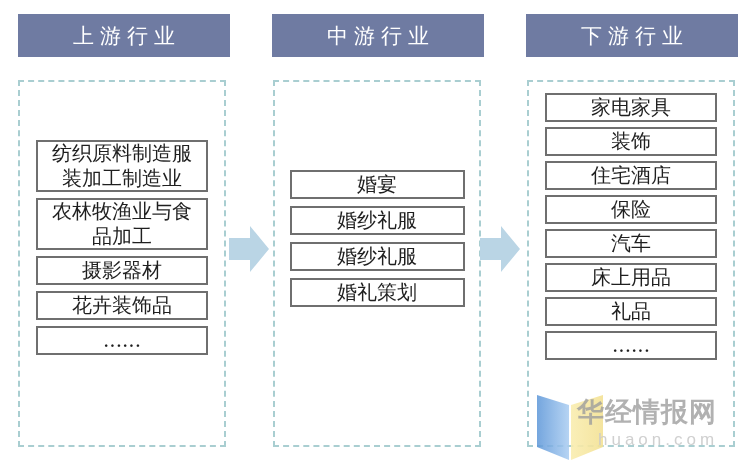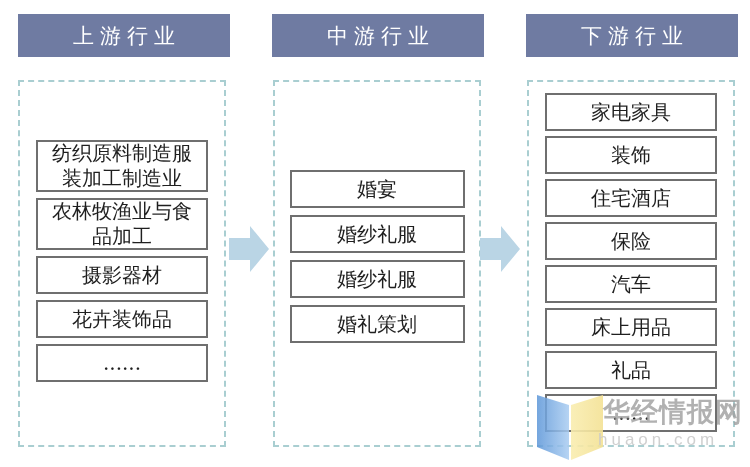--- a/index.html
+++ b/index.html
@@ -25,41 +25,41 @@
   .col-body{
     position:absolute;top:80px;width:208px;height:367px;
     border:2px dashed #A9CED1;box-sizing:border-box;
   }
   #body-1{left:18px;padding-top:58px;}
   #body-2{left:273px;padding-top:88px;}
   #body-3{left:527px;padding-top:11px;}
 
   
   .box{
-    box-sizing:border-box;width:172px;height:38px;
+    box-sizing:border-box;width:172px;height:29px;
     margin:0 auto 6px auto;background:#ffffff;
     border:2px solid #6F6F6F;
     display:flex;align-items:center;justify-content:center;
     text-align:center;font-size:20px;line-height:25px;color:#1F1F1F;
     padding:0 6px;
   }
   .box.tall{height:52px;}
   #body-2 .box{margin-bottom:7px;width:175px;}
   #body-3 .box{margin-bottom:5px;}
 
   
   .arrow{position:absolute;top:226px;width:40px;height:46px;}
   #arrow-1{left:229px;}
   #arrow-2{left:480px;}
 
   
   .watermark{position:absolute;left:537px;top:388px;width:210px;height:75px;pointer-events:none;}
   .wm-logo{position:absolute;left:0;top:2px;}
   .wm-brand{
-    position:absolute;left:66px;top:6px;white-space:nowrap;
+    position:absolute;left:40px;top:6px;white-space:nowrap;
     font-size:27px;font-weight:bold;color:#9E9E9E;opacity:0.8;letter-spacing:1px;text-align:right;
   }
   .wm-site{
     position:absolute;left:61px;top:42px;white-space:nowrap;
     font-family:"Liberation Sans","DejaVu Sans",sans-serif;
     font-size:17px;color:#CBCBCB;letter-spacing:4px;opacity:0.9;
   }
 </style>
 </head>
 <body>

